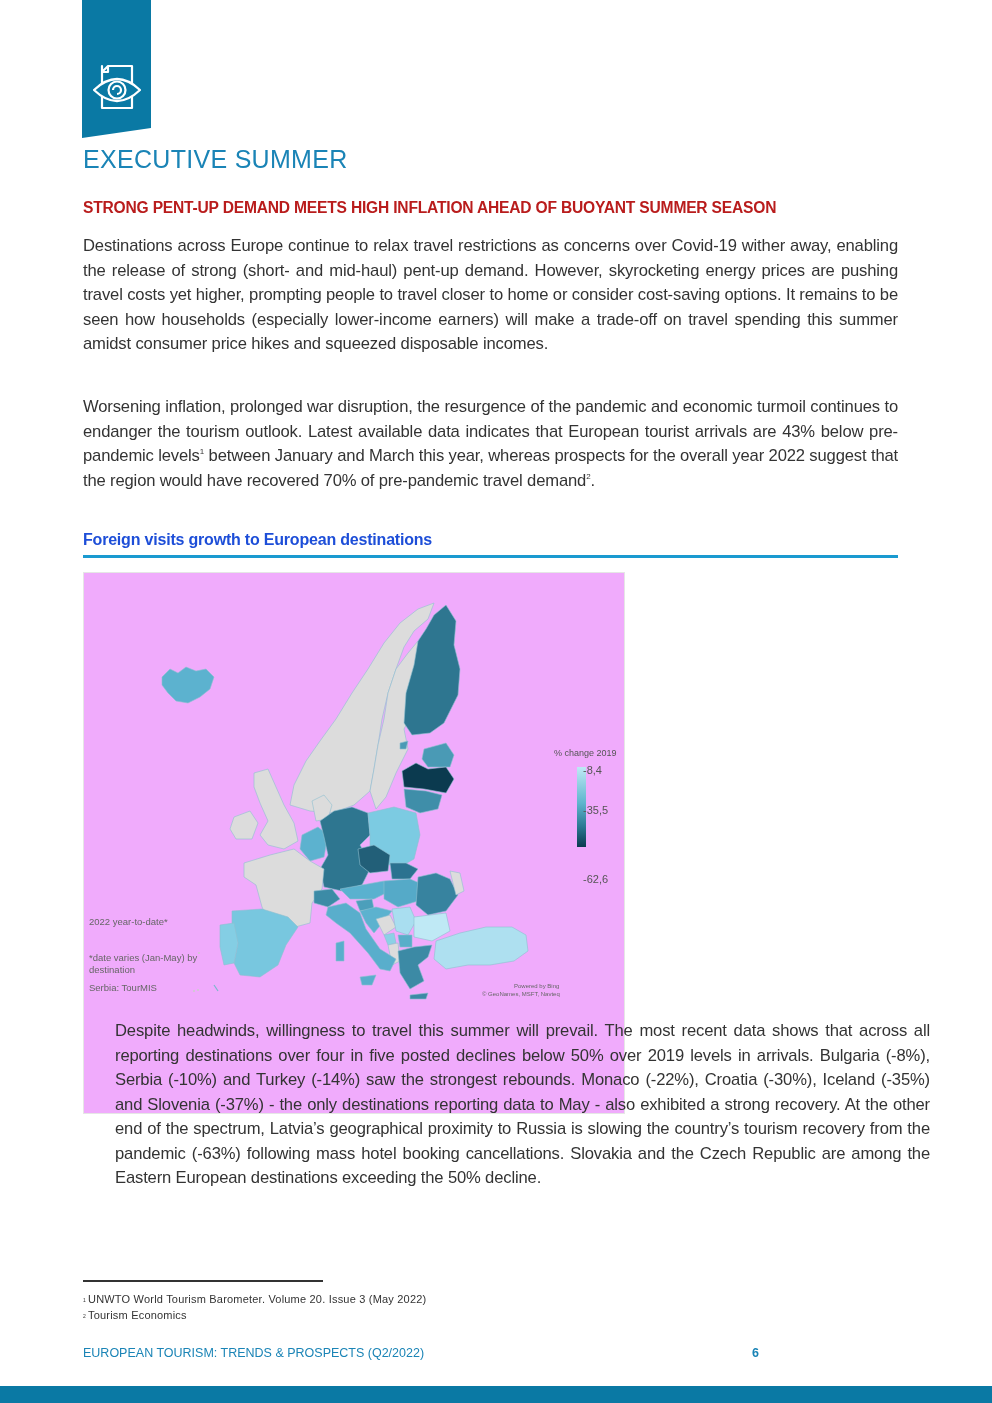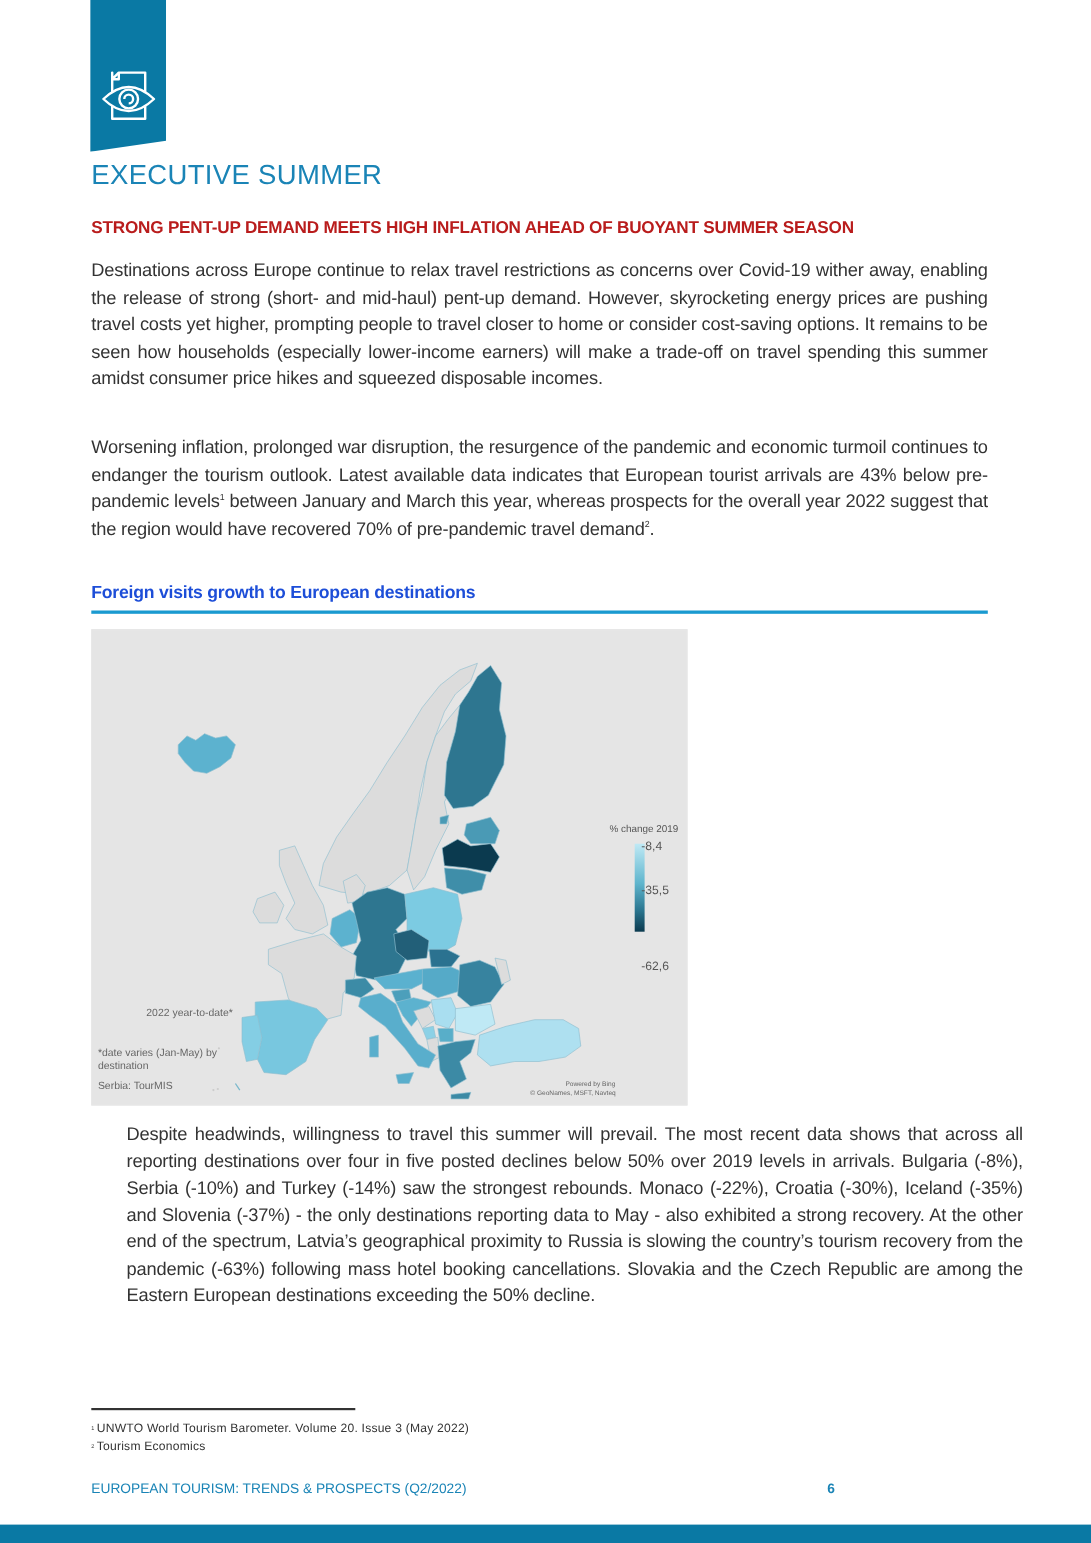--- a/index.html
+++ b/index.html
@@ -29,36 +29,36 @@
 
   .figure-title {
     position: absolute; left: 83px; top: 531px;
     font-size: 16px; font-weight: bold; color: #1d4ed8; letter-spacing: -0.2px;
   }
   .figure-rule {
     position: absolute; left: 83px; top: 555px; width: 815px; height: 3px; background: #1a9ad0;
   }
 
   .map-frame {
-    position: absolute; left: 83px; top: 572px; width: 542px; height: 433px;
-    border: 1px solid #e6e6e6; background: #e5e5e5;
+    position: absolute; left: 83px; top: 572px; width: 542px; height: 542px;
+    border: 1px solid #e6e6e6; background: #f0abfc;
   }
   .map-frame svg.map { position: absolute; left: 0; top: 0; }
 
   .legend { position: absolute; left: 470px; top: 175px; width: 80px; }
   .legend-title { font-size: 9px; color: #555; white-space: nowrap; }
   .legend-bar {
     position: absolute; left: 23px; top: 19px; width: 9px; height: 80px;
     background: linear-gradient(#bfe9f5, #5fb5cd 45%, #2b7791 75%, #0b3a4f);
   }
   .legend-label { position: absolute; left: 29px; font-size: 11px; color: #555; }
   .ll-top { top: 16px; } .ll-mid { top: 56px; } .ll-bot { top: 93px; margin-top: 32px; }
 
   .map-note { position: absolute; left: 5px; font-size: 9.5px; color: #666; line-height: 12px; }
-  .n1 { top: 343px; margin-left: 44px; } .n2 { top: 379px; width: 120px; } .n3 { top: 409px; }
+  .n1 { top: 343px; } .n2 { top: 379px; width: 120px; } .n3 { top: 409px; }
   .credit { position: absolute; font-size: 6px; color: #666; white-space: nowrap; }
   .c1 { left: 430px; top: 410px; } .c2 { left: 398px; top: 418px; }
 
   .fn-rule { position: absolute; left: 83px; top: 1280px; width: 240px; height: 2px; background: #333; }
   .footnote { position: absolute; left: 83px; font-size: 11px; color: #333; letter-spacing: 0.2px; }
   .fn1 { top: 1293px; } .fn2 { top: 1309px; }
   .fn-num { font-size: 5px; vertical-align: middle; margin-right: 2px; }
 
   .footer-title { position: absolute; left: 83px; top: 1346px; font-size: 12.5px; font-weight: normal; color: #1a84b6; }
   .page-num { position: absolute; left: 752px; top: 1346px; font-size: 12.5px; font-weight: bold; color: #1a84b6; }

